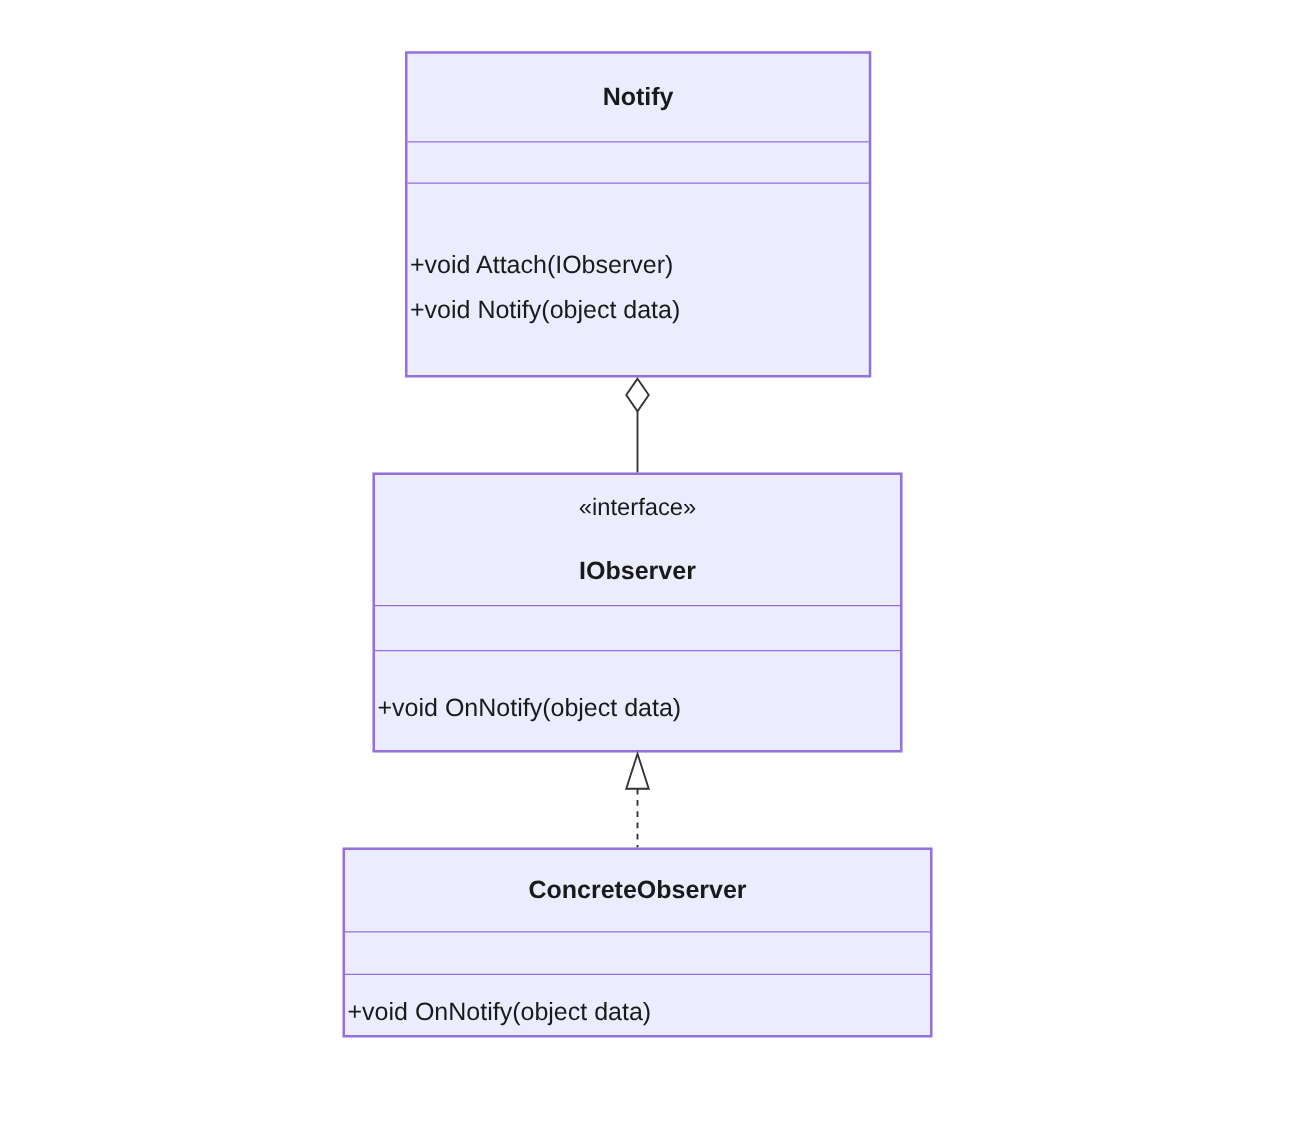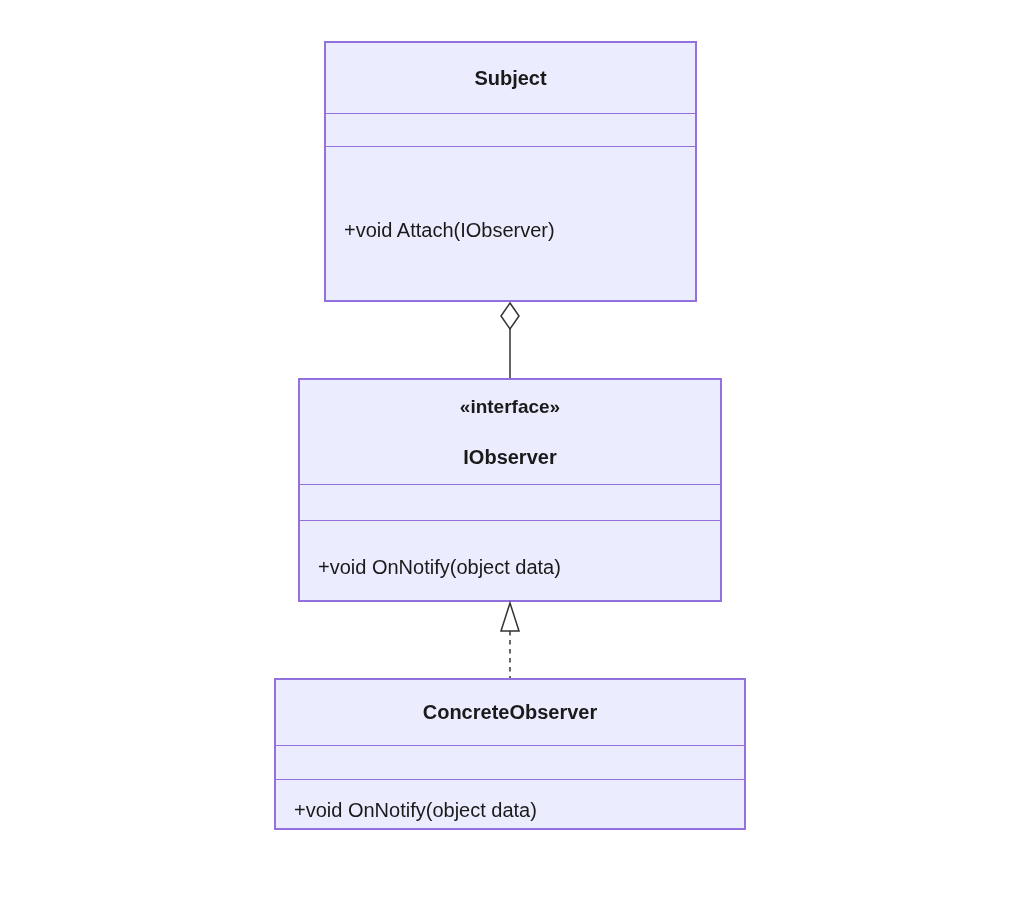--- a/index.html
+++ b/index.html
@@ -28,40 +28,40 @@
     align-items: center;
     justify-content: center;
     text-align: center;
   }
   .class-title {
     font-weight: bold;
     font-size: 20px;
     line-height: 28px;
   }
   .stereotype {
-    font-weight: bold;
+    font-weight: normal;
     font-size: 19px;
     line-height: 36px;
   }
   .stereo-name {
     font-weight: bold;
     font-size: 20px;
     line-height: 36px;
     margin-top: 14px;
   }
   .attrs-section {
     border-top: 1.5px solid #9370DB;
     border-bottom: 1.5px solid #9370DB;
   }
   .methods-section {
     flex: 1;
     display: flex;
     flex-direction: column;
     justify-content: center;
-    padding-left: 18px;
+    padding-left: 2px;
     padding-top: 12px;
   }
   .method-line {
     font-size: 20px;
     line-height: 36px;
     white-space: nowrap;
   }
   
   .box-subject { left: 324px; top: 41px; width: 373px; height: 261px; }
   .box-subject .header { height: 70px; }
@@ -81,25 +81,26 @@
   .conn-aggregation { left: 494px; top: 302px; }
   .conn-realization { left: 494px; top: 602px; }
 </style>
 </head>
 <body>
 
 <div class="canvas">
 
   <div class="class-box box-subject">
     <div class="header">
-      <div class="class-title">Subject</div>
+      <div class="class-title">Notify</div>
     </div>
     <div class="attrs-section"></div>
     <div class="methods-section">
       <div class="method-line">+void Attach(IObserver)</div>
+      <div class="method-line">+void Notify(object data)</div>
     </div>
   </div>
 
   <svg class="connector conn-aggregation" width="32" height="78" xmlns="http://www.w3.org/2000/svg">
     <line x1="16" y1="27" x2="16" y2="77" stroke="#333333" stroke-width="1.5"></line>
     <polygon points="16,1 25,14 16,27 7,14" fill="#ffffff" stroke="#333333" stroke-width="1.5"></polygon>
   </svg>
 
   <div class="class-box box-iobserver">
     <div class="header">

